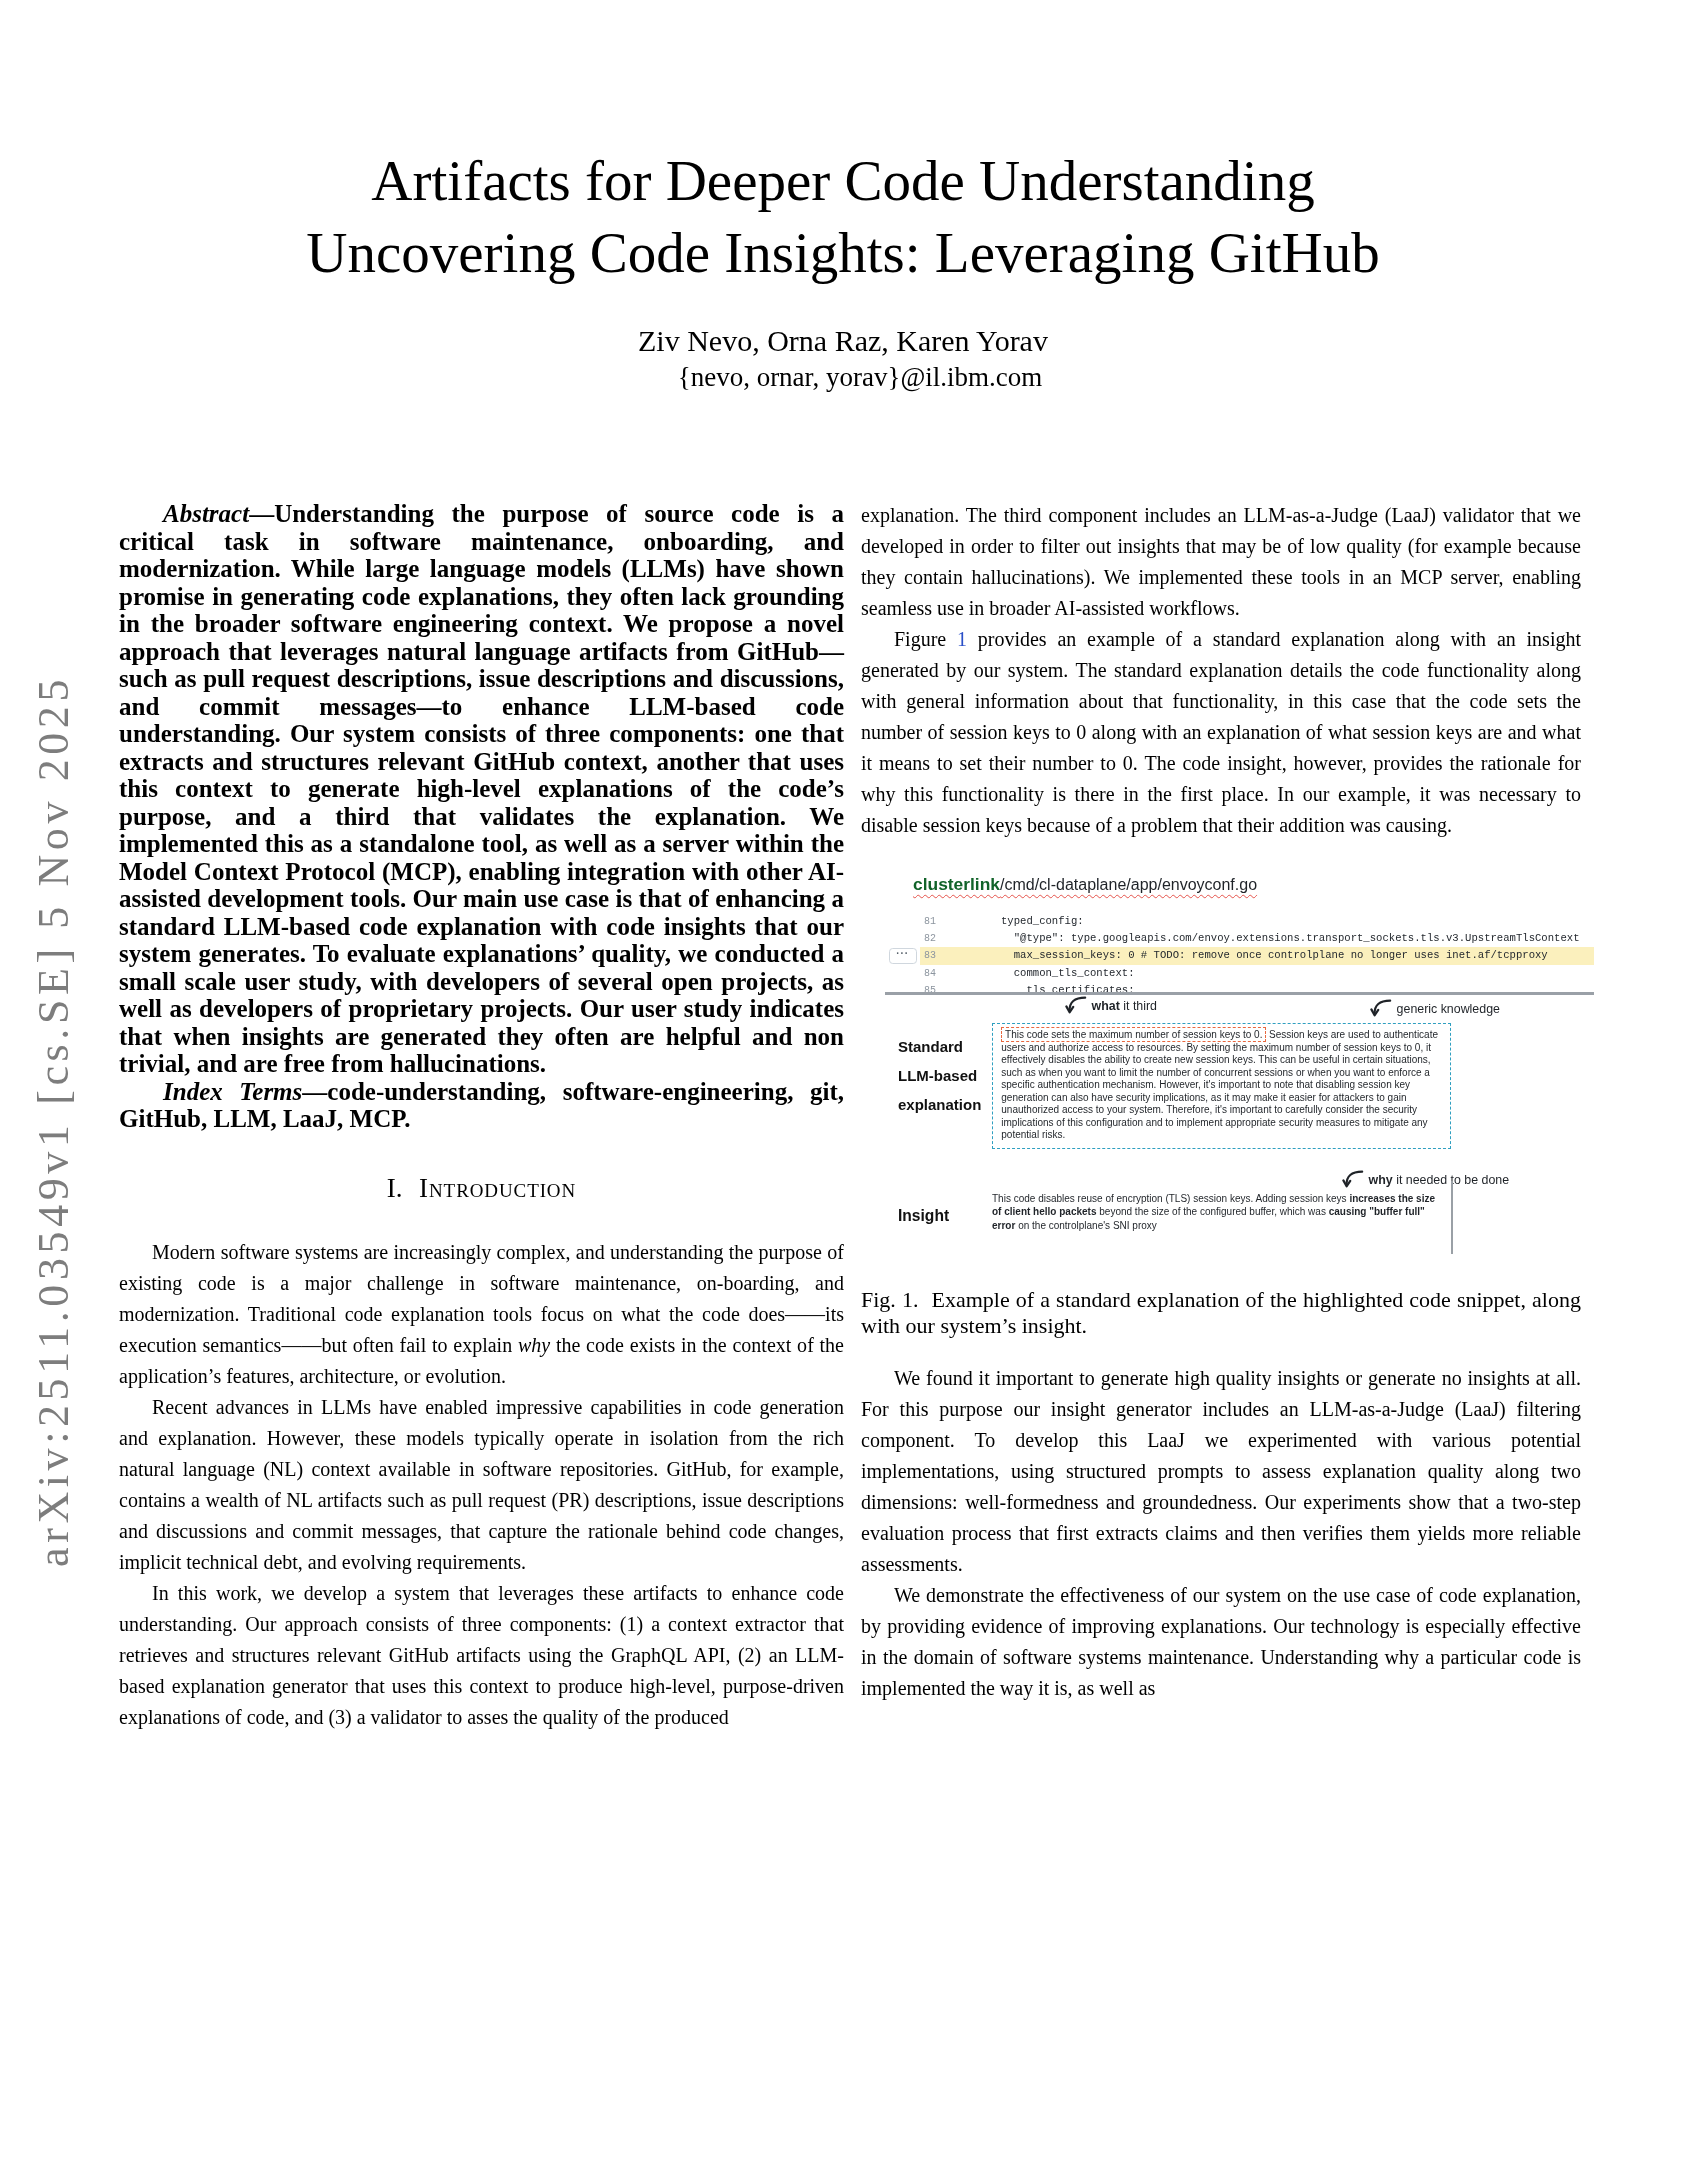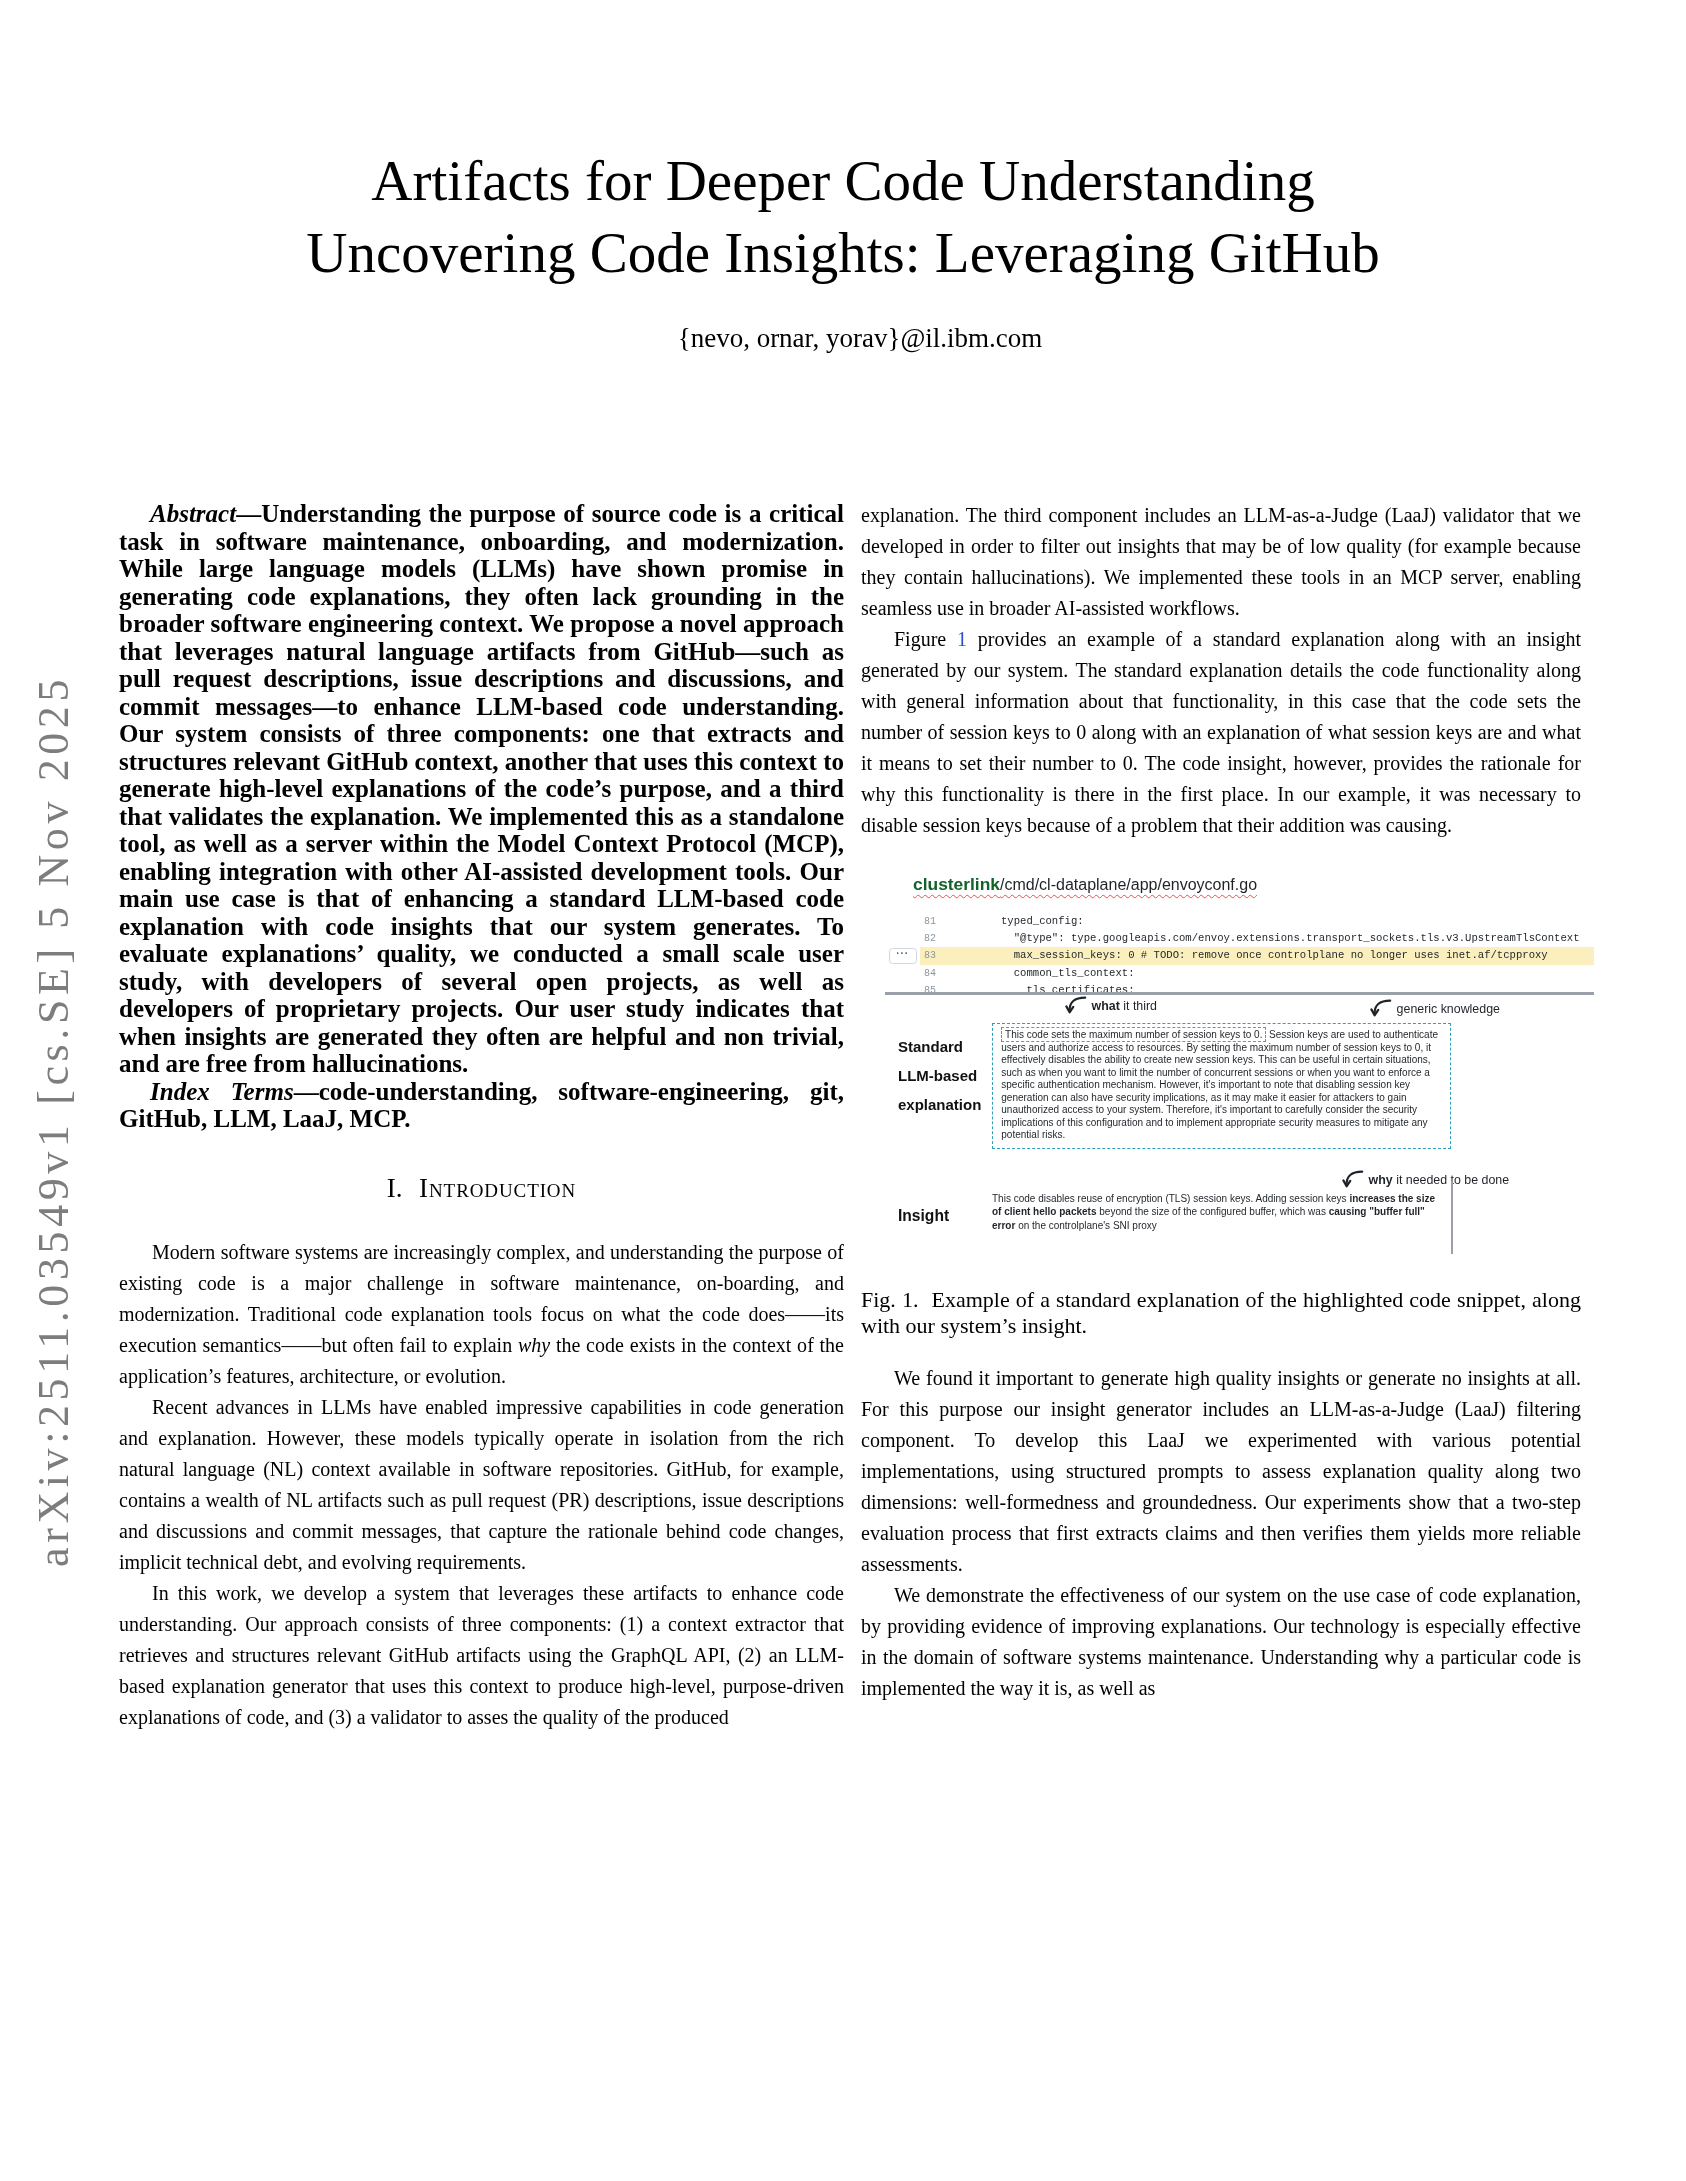--- a/index.html
+++ b/index.html
@@ -22,21 +22,21 @@
   .names { font-size:30px; line-height:39px; }
   .affil { font-size:27.5px; line-height:35px; font-style:italic; }
   .email { font-size:27px; line-height:35px;margin-left:34px; }
 
   
   .col { position:absolute; top:500px; text-align:justify; }
   .col-left  { left:119px; width:725px; }
   .col-right { left:861px; width:720px; }
 
   .abs { font-size:25px; font-weight:bold; line-height:27.5px; margin:0; text-indent:31px; }
-  .abs-label { font-style:italic; }
+  .abs-label { font-style:italic;margin-left:13px; }
   .sec { margin:40px 0 33px 0; text-align:center; font-size:27px; font-weight:normal; }
   .sc  { font-variant:small-caps; letter-spacing:0.9px; }
   .gap { display:inline-block; width:16.5px; }
   .body { font-size:20px; line-height:31px; margin:0; }
   .ind  { text-indent:33px; }
   .mt   { margin-top:24px; }
   .it   { font-style:italic; }
   .ref  { color:#2a4fc7; text-decoration:none; cursor:pointer; }
 
   .caption { font-size:22px; line-height:26px; margin:16.5px 0 0 0; text-align:justify; }
@@ -95,20 +95,21 @@
 <div class="page">
 
   <div class="arxiv">arXiv:2511.03549v1  [cs.SE]  5 Nov 2025</div>
 
   <div class="title">
     <div>Artifacts for Deeper Code Understanding</div>
     <div>Uncovering Code Insights: Leveraging GitHub</div>
   </div>
 
   <div class="authors">
+    <div class="names">Ziv Nevo, Orna Raz, Karen Yorav</div>
     <div class="email">{nevo, ornar, yorav}@il.ibm.com</div>
   </div>
 
   <div class="col col-left">
     <p class="abs"><span class="abs-label">Abstract</span><span>—Understanding the purpose of source code is a critical task in software maintenance, onboarding, and modernization. While large language models (LLMs) have shown promise in generating code explanations, they often lack grounding in the broader software engineering context. We propose a novel approach that leverages natural language artifacts from GitHub—such as pull request descriptions, issue descriptions and discussions, and commit messages—to enhance LLM-based code understanding. Our system consists of three components: one that extracts and structures relevant GitHub context, another that uses this context to generate high-level explanations of the code’s purpose, and a third that validates the explanation. We implemented this as a standalone tool, as well as a server within the Model Context Protocol (MCP), enabling integration with other AI-assisted development tools. Our main use case is that of enhancing a standard LLM-based code explanation with code insights that our system generates. To evaluate explanations’ quality, we conducted a small scale user study, with developers of several open projects, as well as developers of proprietary projects. Our user study indicates that when insights are generated they often are helpful and non trivial, and are free from hallucinations.</span></p>
     <p class="abs"><span class="abs-label">Index Terms</span><span>—code-understanding, software-engineering, git, GitHub, LLM, LaaJ, MCP.</span></p>
     <h2 class="sec"><span>I.</span><span class="gap"></span><span class="sc">Introduction</span></h2>
     <p class="body ind"><span>Modern software systems are increasingly complex, and understanding the purpose of existing code is a major challenge in software maintenance, on-boarding, and modernization. Traditional code explanation tools focus on what the code does——its execution semantics——but often fail to explain </span><span class="it">why</span><span> the code exists in the context of the application’s features, architecture, or evolution.</span></p>
     <p class="body ind">Recent advances in LLMs have enabled impressive capabilities in code generation and explanation. However, these models typically operate in isolation from the rich natural language (NL) context available in software repositories. GitHub, for example, contains a wealth of NL artifacts such as pull request (PR) descriptions, issue descriptions and discussions and commit messages, that capture the rationale behind code changes, implicit technical debt, and evolving requirements.</p>
     <p class="body ind">In this work, we develop a system that leverages these artifacts to enhance code understanding. Our approach consists of three components: (1) a context extractor that retrieves and structures relevant GitHub artifacts using the GraphQL API, (2) an LLM-based explanation generator that uses this context to produce high-level, purpose-driven explanations of code, and (3) a validator to asses the quality of the produced</p>

